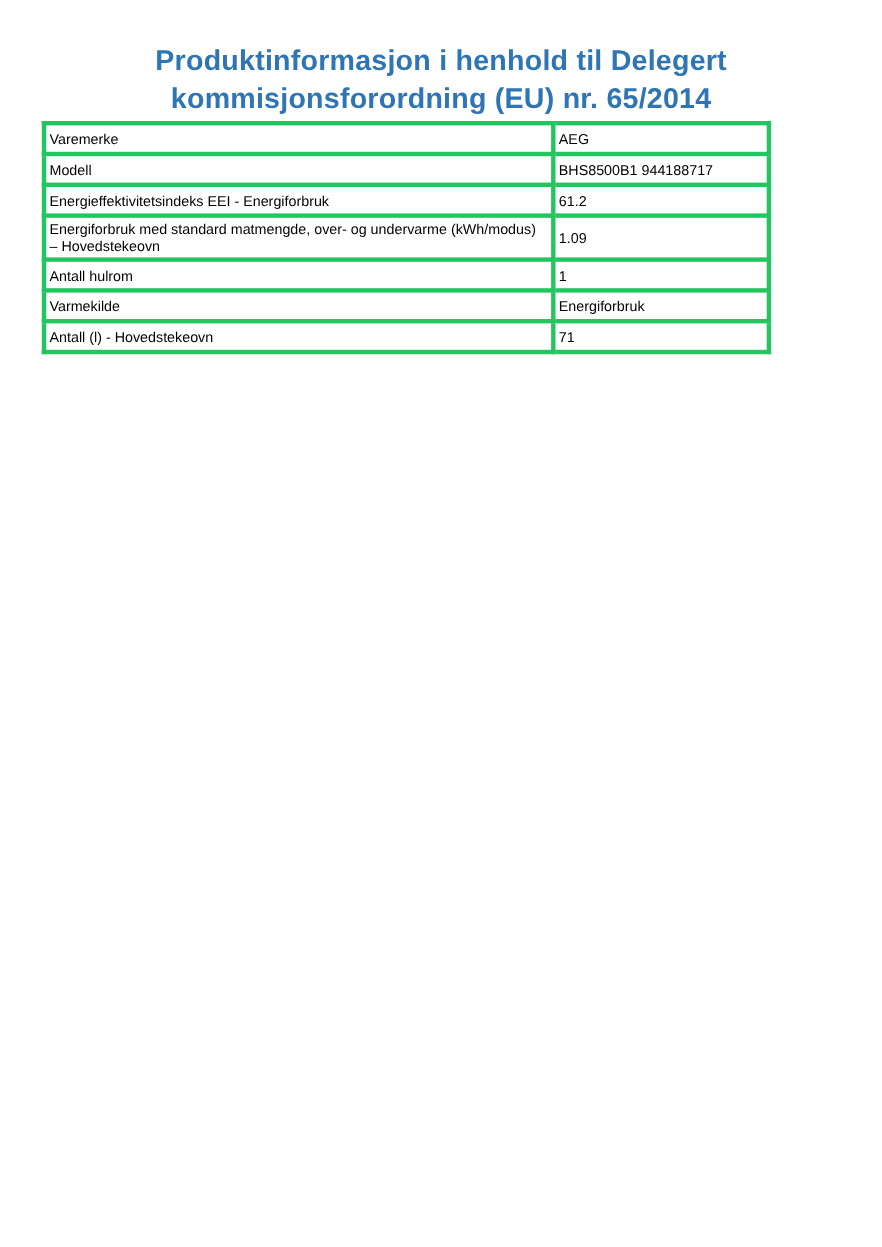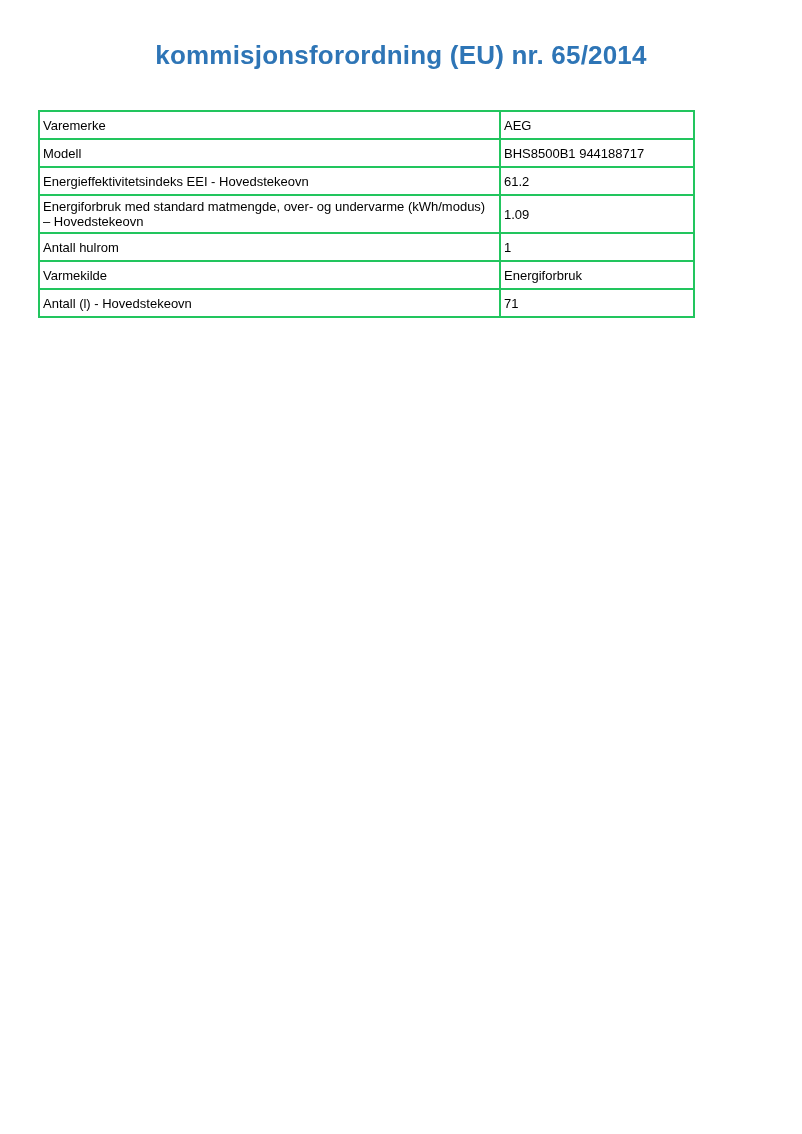--- a/index.html
+++ b/index.html
@@ -29,51 +29,52 @@
     position: absolute;
     left: 38px;
     top: 110px;
     width: 639px;
     border-collapse: collapse;
     table-layout: fixed;
     font-size: 13px;
     line-height: 15px;
   }
   .doc-table td {
-    border: 2px solid #22c55e;
+    border: 4px solid #22c55e;
     padding: 3px 3px 3px 3px;
     vertical-align: middle;
     word-wrap: break-word;
   }
   .doc-table td.label-cell { width: 453px; }
   .doc-table td.value-cell { width: 186px; }
   .doc-table tr.single { height: 28px; }
   .doc-table tr.double { height: 38px; }
 </style>
 </head>
 <body>
 
 <div class="page">
 
   <div class="title">
+    <div>Produktinformasjon i henhold til Delegert</div>
     <div>kommisjonsforordning (EU) nr.  65/2014</div>
   </div>
 
   <table class="doc-table">
     <tbody>
       <tr class="single">
         <td class="label-cell">Varemerke</td>
         <td class="value-cell">AEG</td>
       </tr>
       <tr class="single">
         <td class="label-cell">Modell</td>
         <td class="value-cell">BHS8500B1 944188717</td>
       </tr>
       <tr class="single">
-        <td class="label-cell">Energieffektivitetsindeks EEI - Hovedstekeovn</td>
+        <td class="label-cell">Energieffektivitetsindeks EEI - Energiforbruk</td>
         <td class="value-cell">61.2</td>
       </tr>
       <tr class="double">
         <td class="label-cell">Energiforbruk med standard matmengde, over- og undervarme (kWh/modus) – Hovedstekeovn</td>
         <td class="value-cell">1.09</td>
       </tr>
       <tr class="single">
         <td class="label-cell">Antall hulrom</td>
         <td class="value-cell">1</td>
       </tr>

